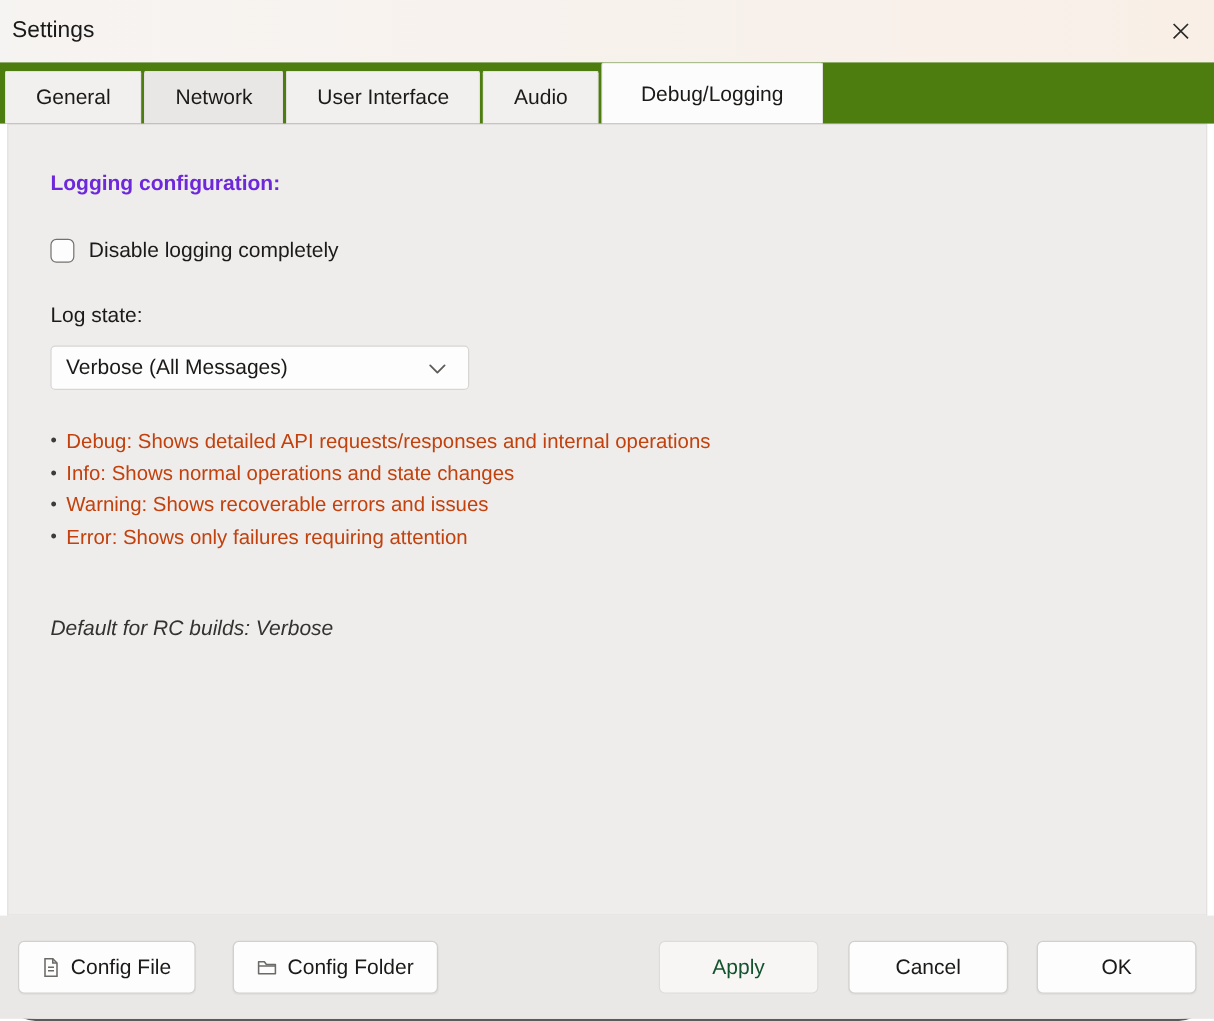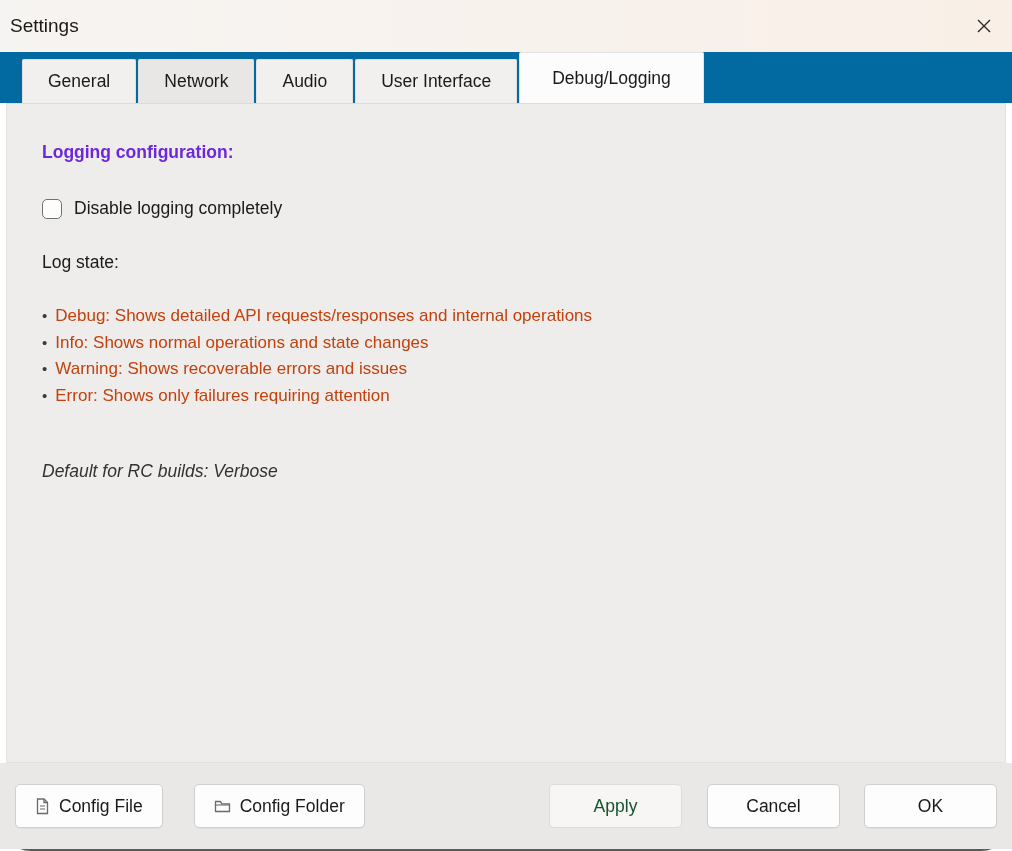--- a/index.html
+++ b/index.html
@@ -42,24 +42,24 @@
     display: flex;
     align-items: center;
     justify-content: center;
     cursor: pointer;
   }
   .close-btn svg { display: block; }
   
   .tabbar {
     height: 51px;
     flex: 0 0 51px;
-    background: #0369a1;
+    background: #4d7c0f;
     display: flex;
     align-items: flex-end;
-    padding-left: 22px;
+    padding-left: 4px;
     position: relative;
   }
   .tab {
     height: 44px;
     display: flex;
     align-items: center;
     justify-content: center;
     padding: 0 25px;
     font-size: 17.5px;
     background: #f1f0ef;
@@ -209,36 +209,44 @@
         <svg width="16" height="16" viewBox="0 0 16 16">
           <path d="M2 2 L14 14 M14 2 L2 14" stroke="#2b2a28" stroke-width="1.4" fill="none"></path>
         </svg>
       </span>
     </button>
   </div>
 
   <div class="tabbar">
     <div class="tab">General</div>
     <div class="tab hovered">Network</div>
+    <div class="tab">User Interface</div>
     <div class="tab">Audio</div>
-    <div class="tab">User Interface</div>
     <div class="tab active">Debug/Logging</div>
   </div>
 
   <div class="content">
 
     <div class="section-title">Logging configuration:</div>
 
     <div class="checkbox-row">
       <span class="checkbox"></span>
       <span class="cb-label">Disable logging completely</span>
     </div>
 
     <div class="field-label">Log state:</div>
 
+    <div class="dropdown">
+      <span class="dd-value">Verbose (All Messages)</span>
+      <span>
+        <svg width="15" height="9" viewBox="0 0 15 9">
+          <path d="M1.5 1.5 L7.5 7.5 L13.5 1.5" stroke="#5c5b58" stroke-width="1.5" fill="none" stroke-linecap="round" stroke-linejoin="round"></path>
+        </svg>
+      </span>
+    </div>
 
     <ul class="bullets">
       <li>Debug: Shows detailed API requests/responses and internal operations</li>
       <li>Info: Shows normal operations and state changes</li>
       <li>Warning: Shows recoverable errors and issues</li>
       <li>Error: Shows only failures requiring attention</li>
     </ul>
 
     <div class="default-note">Default for RC builds: Verbose</div>
 

